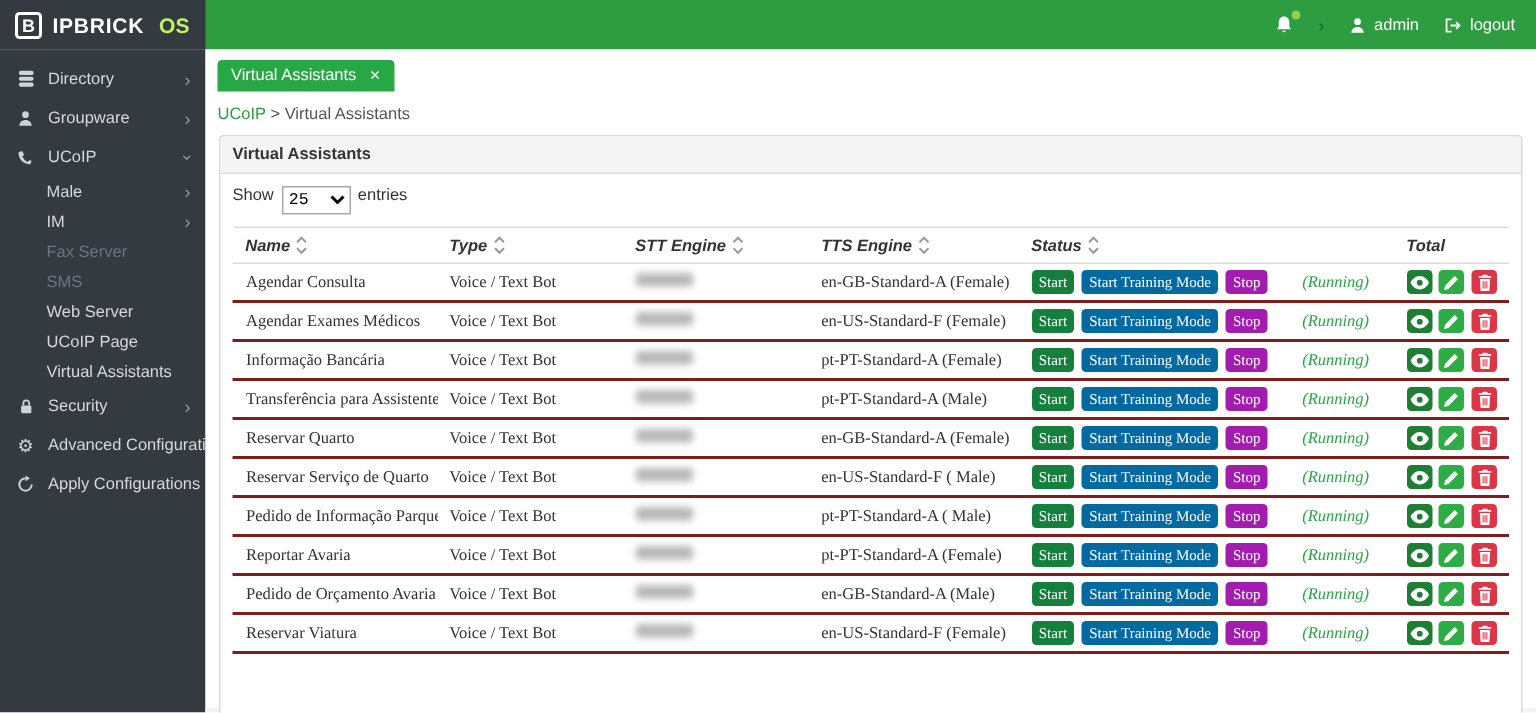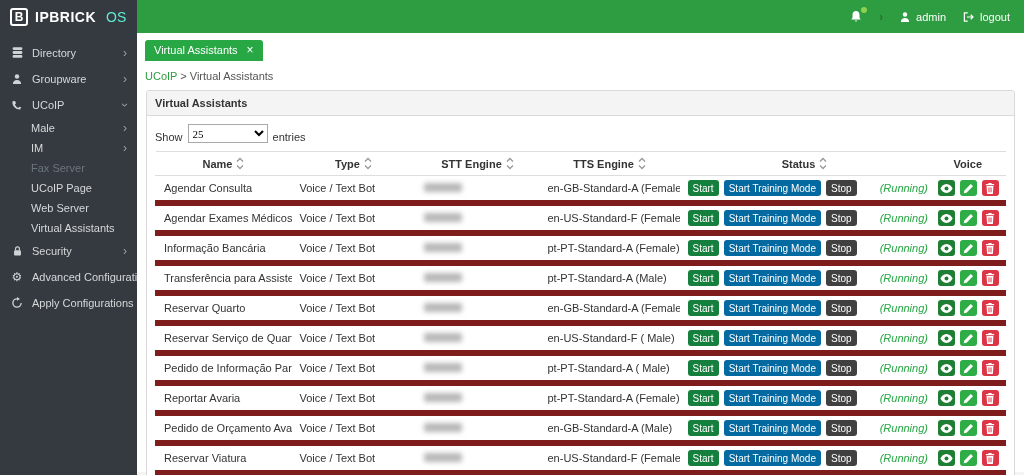--- a/index.html
+++ b/index.html
@@ -5,21 +5,21 @@
   * { box-sizing: border-box; margin: 0; padding: 0; }
   html, body { width: 1024px; height: 475px; overflow: hidden; }
   body { font-family: "Liberation Sans", sans-serif; background: #fff; }
   .app { width: 1024px; height: 475px; display: flex; flex-direction: column; }
 
   
   .topbar { height: 33px; display: flex; background: #2e9c41; flex: 0 0 auto; }
   .logo-area { width: 137px; background: #343a40; display: flex; align-items: center; padding-left: 10px; gap: 7px; flex: 0 0 auto; }
   .logo-badge { width: 18px; height: 18px; border: 2px solid #fff; border-radius: 3px; color: #fff; font-weight: bold; font-size: 12px; display: flex; align-items: center; justify-content: center; }
   .brand { color: #fff; font-weight: bold; font-size: 14px; letter-spacing: .5px; }
-  .brand-suffix { color: #5eead4; font-weight: normal; font-size: 14px; margin-left: 3px; }
+  .brand-suffix { color: #bef264; font-weight: bold; font-size: 14px; margin-left: 3px; }
   .topbar-right { margin-left: auto; display: flex; align-items: center; gap: 16px; padding-right: 14px; color: #fff; font-size: 11px; }
   .bell-wrap { position: relative; display: inline-flex; }
   .bell-badge { position: absolute; top: -3px; right: -4px; width: 6px; height: 6px; border-radius: 50%; background: #8fd14f; }
   .top-chevron { color: #1f7330; font-size: 12px; font-weight: bold; cursor: pointer; }
   .top-item { display: inline-flex; align-items: center; gap: 5px; cursor: pointer; }
 
   
   .body-row { flex: 1; display: flex; min-height: 0; }
   .sidebar { width: 137px; background: #343a40; color: #d6d8da; font-size: 11px; padding-top: 6px; flex: 0 0 auto; }
   .main { flex: 1; background: #fff; border-bottom: 3px solid #f4f4f4; min-width: 0; }
@@ -39,41 +39,41 @@
   .tab { display: inline-flex; align-items: center; gap: 9px; background: #28a745; color: #fff; font-size: 11px; padding: 4px 9px 5px; border-radius: 3px 3px 0 0; cursor: pointer; }
   .tab-close { font-size: 12px; line-height: 9px; cursor: pointer; }
   .breadcrumb { padding: 9px 8px 8px; font-size: 11px; color: #555; }
   .crumb-link { color: #2e9c41; cursor: pointer; }
 
   
   .panel { margin: 0 9px; border: 1px solid #d9d9d9; border-radius: 3px; background: #fff; }
   .panel-header { background: #f4f4f4; border-bottom: 1px solid #d9d9d9; border-radius: 3px 3px 0 0; font-weight: bold; font-size: 11px; color: #333; padding: 6px 8px; }
   .panel-body { padding: 8px; }
 
-  .controls { display: flex; align-items: flex-end; font-size: 11px; color: #333; margin-bottom: 8px; }
-  .entries-select { margin: 0 5px; font-size: 11px; font-family: Liberation Serif, serif; width: 80px; height: 19px; border: 1px solid #a9a9a9; background: #fff; }
+  .controls { display: flex; align-items: flex-start; font-size: 11px; color: #333; margin-bottom: 8px; }
+  .entries-select { margin: 0 5px; font-size: 11px; font-family: Liberation Mono, monospace; width: 46px; height: 19px; border: 1px solid #a9a9a9; background: #fff; }
   .search-box { margin-left: auto; display: flex; align-items: center; gap: 6px; }
   .search-input { width: 152px; height: 20px; border: 1px solid #ccc; border-radius: 2px; font-family: inherit; font-size: 11px; padding: 0 4px; }
 
   
   table { width: 100%; border-collapse: collapse; font-size: 11px; color: #333; table-layout: fixed; }
   col.c-name { width: 136px; } col.c-type { width: 124px; } col.c-stt { width: 124px; }
   col.c-tts { width: 140px; } col.c-status { width: 250px; } col.c-action { width: auto; }
   thead th { border-top: 1px solid #ddd; border-bottom: 1px solid #ddd; padding: 5px 8px; text-align: left; font-weight: bold; }
-  .th-inner { display: flex; align-items: center; justify-content: center; gap: 4px; }
+  .th-inner { display: flex; align-items: center; justify-content: flex-start; gap: 4px; font-style: italic; }
   .sort-icon { display: inline-flex; cursor: pointer; flex: 0 0 auto; }
-  tbody td { border-bottom: 6px solid #7f1d1d; padding: 4px 8px; white-space: nowrap; overflow: hidden; }
+  tbody td { border-bottom: 2px solid #7f1d1d; padding: 4px 8px; white-space: nowrap; overflow: hidden; font-family: Liberation Serif, serif; }
   tbody tr td:first-child { border-left: 1px solid transparent; }
 
   .blur-pill { display: inline-block; width: 38px; height: 9px; background: #999; border-radius: 2px; filter: blur(2.5px); opacity: .7; }
 
   .btn { border: none; border-radius: 3px; color: #fff; font-size: 10px; padding: 2.5px 5px; margin-right: 2px; font-family: inherit; cursor: pointer; line-height: 11px; }
   .btn-start { background: #15803d; }
   .btn-train { background: #0369a1; text-align: center; }
-  .btn-stop  { background: #404040; }
+  .btn-stop  { background: #a21caf; }
   .running { color: #28a745; font-style: italic; margin-left: 18px; }
 
   .action-cell { white-space: nowrap; }
   .abtn { width: 17px; height: 16px; border: none; border-radius: 3px; margin-right: 2px; display: inline-flex; align-items: center; justify-content: center; padding: 0; cursor: pointer; vertical-align: middle; }
   .abtn-view { background: #1e7e34; }
   .abtn-edit { background: #2eac46; }
   .abtn-del  { background: #dc3545; }
 
   .table-footer { font-size: 11px; color: #333; margin-top: 44px; }
 </style>
@@ -157,25 +157,28 @@
         <span class="nav-label">Male</span>
         <span class="nav-chevron">›</span>
       </div>
       <div class="nav-sub">
         <span class="nav-label">IM</span>
         <span class="nav-chevron">›</span>
       </div>
       <div class="nav-sub disabled">
         <span class="nav-label">Fax Server</span>
       </div>
+      <div class="nav-sub disabled">
+        <span class="nav-label">SMS</span>
+      </div>
+      <div class="nav-sub">
+        <span class="nav-label">Web Server</span>
+      </div>
       <div class="nav-sub">
         <span class="nav-label">UCoIP Page</span>
-      </div>
-      <div class="nav-sub">
-        <span class="nav-label">Web Server</span>
       </div>
       <div class="nav-sub">
         <span class="nav-label">Virtual Assistants</span>
       </div>
 
       <div class="nav-item">
         <span class="nav-icon">
           <svg width="11" height="12" viewBox="0 0 16 16">
             <rect x="3" y="7" width="10" height="7.5" rx="1.3" fill="#cfd3d6"></rect>
             <path fill="none" stroke="#cfd3d6" stroke-width="1.7" d="M5.2 7V4.8a2.8 2.8 0 0 1 5.6 0V7"></path>
@@ -290,21 +293,21 @@
                   <span class="sort-icon">
                         <svg width="8" height="13" viewBox="0 0 8 13">
                           <path d="M1 4.5 4 1.5 7 4.5" fill="none" stroke="#999" stroke-width="1.3"></path>
                           <path d="M1 8.5 4 11.5 7 8.5" fill="none" stroke="#999" stroke-width="1.3"></path>
                         </svg>
                       </span>
                     </span>
                 </th>
                 <th>
                   <span class="th-inner">
-                      <span>Voice</span>
+                      <span>Total</span>
                     </span>
                 </th>
               </tr>
             </thead>
             <tbody>
   <tr>
     <td>Agendar Consulta</td>
     <td>Voice / Text Bot</td>
     <td><span class="blur-pill"></span></td>
     <td>en-GB-Standard-A (Female)</td>

